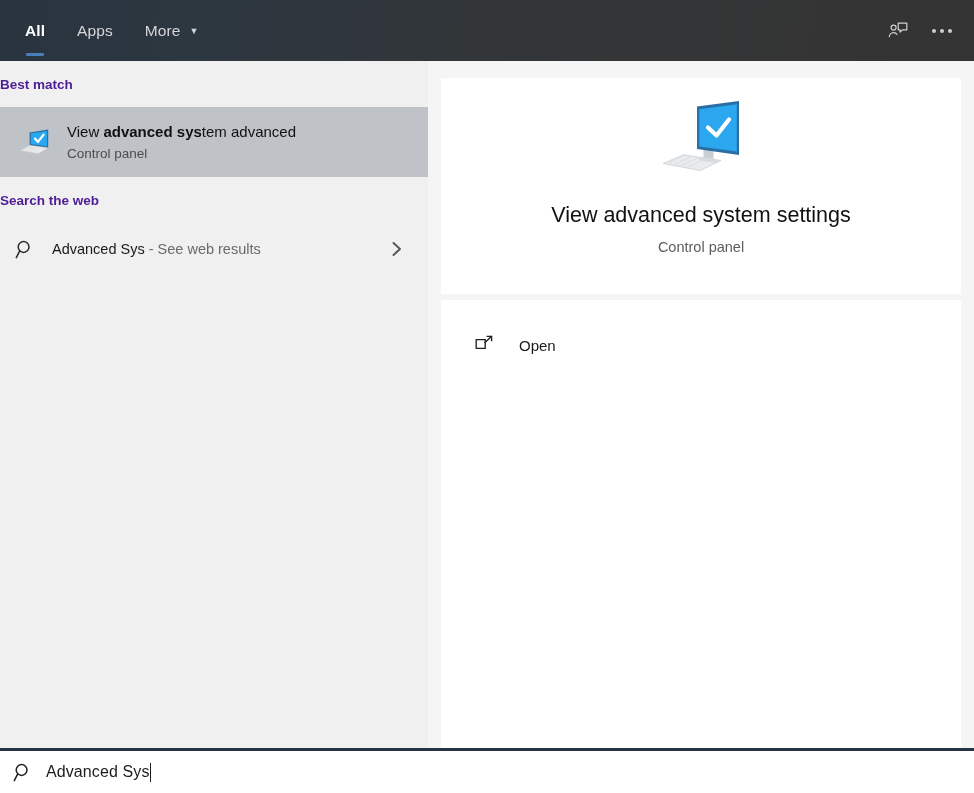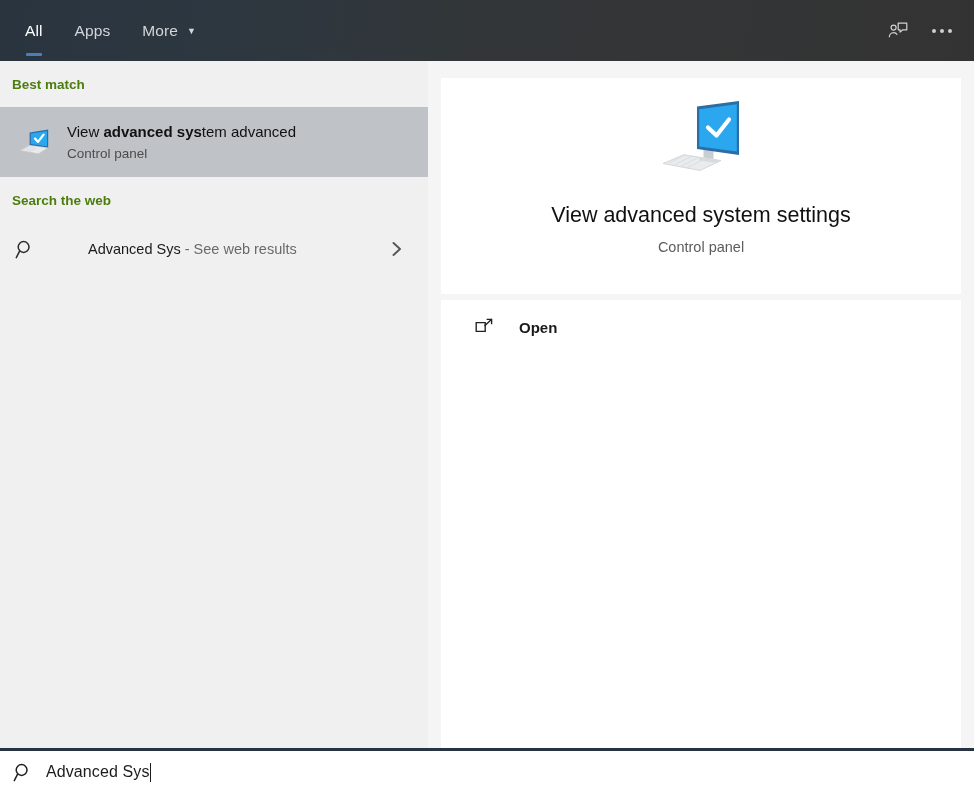--- a/index.html
+++ b/index.html
@@ -43,21 +43,21 @@
     align-items: center;
     padding: 0 16px;
     color: #d4d6d8;
     font-size: 15.5px;
     letter-spacing: 0.1px;
     cursor: default;
     white-space: nowrap;
   }
   .tab.active {
     color: #ffffff;
-    font-weight: normal;
+    font-weight: bold;
     justify-content: flex-end;
   }
   .tab.active .tab-underline {
     position: absolute;
     left: 17px; right: 17px;
     bottom: 5px;
     height: 3px;
     background: #4a7ebb;
     border-radius: 1px;
   }
@@ -103,24 +103,23 @@
     left: 0; top: 61px;
     width: 428px;
     height: 687px;
     background: #f0f0f0;
   }
 
   .group-header {
     height: 46px;
     display: flex;
     align-items: center;
-    padding-left: 12px;
     font-size: 13.5px;
     font-weight: bold;
-    color: #4d7c0f;
+    color: #4c1d95;
   }
 
   .result-row {
     display: flex;
     align-items: center;
     height: 70px;
     padding-left: 12px;
     cursor: default;
   }
   .result-row.selected { background: #bfc3c7; }
@@ -152,21 +151,20 @@
     white-space: nowrap;
   }
 
   .web-row {
     display: flex;
     align-items: center;
     height: 52px;
     padding-left: 12px;
     cursor: default;
     position: relative;
-    gap: 36px;
   }
   .web-icon {
     width: 26px; min-width: 26px;
     display: flex;
     align-items: center;
     justify-content: center;
   }
   .web-label {
     padding-left: 14px;
     font-size: 14.5px;
@@ -225,25 +223,24 @@
 
   .actions-card {
     position: absolute;
     left: 13px; top: 239px;
     width: 520px;
     height: 448px;
     background: #ffffff;
   }
   .action-row {
     display: flex;
-    align-items: center;
+    align-items: flex-end;
     height: 54px;
     padding-left: 32px;
     cursor: default;
-    font-weight: bold;
   }
   .action-icon {
     width: 22px; min-width: 22px;
     display: flex;
     align-items: center;
     justify-content: center;
   }
   .action-label {
     padding-left: 24px;
     font-size: 15px;

